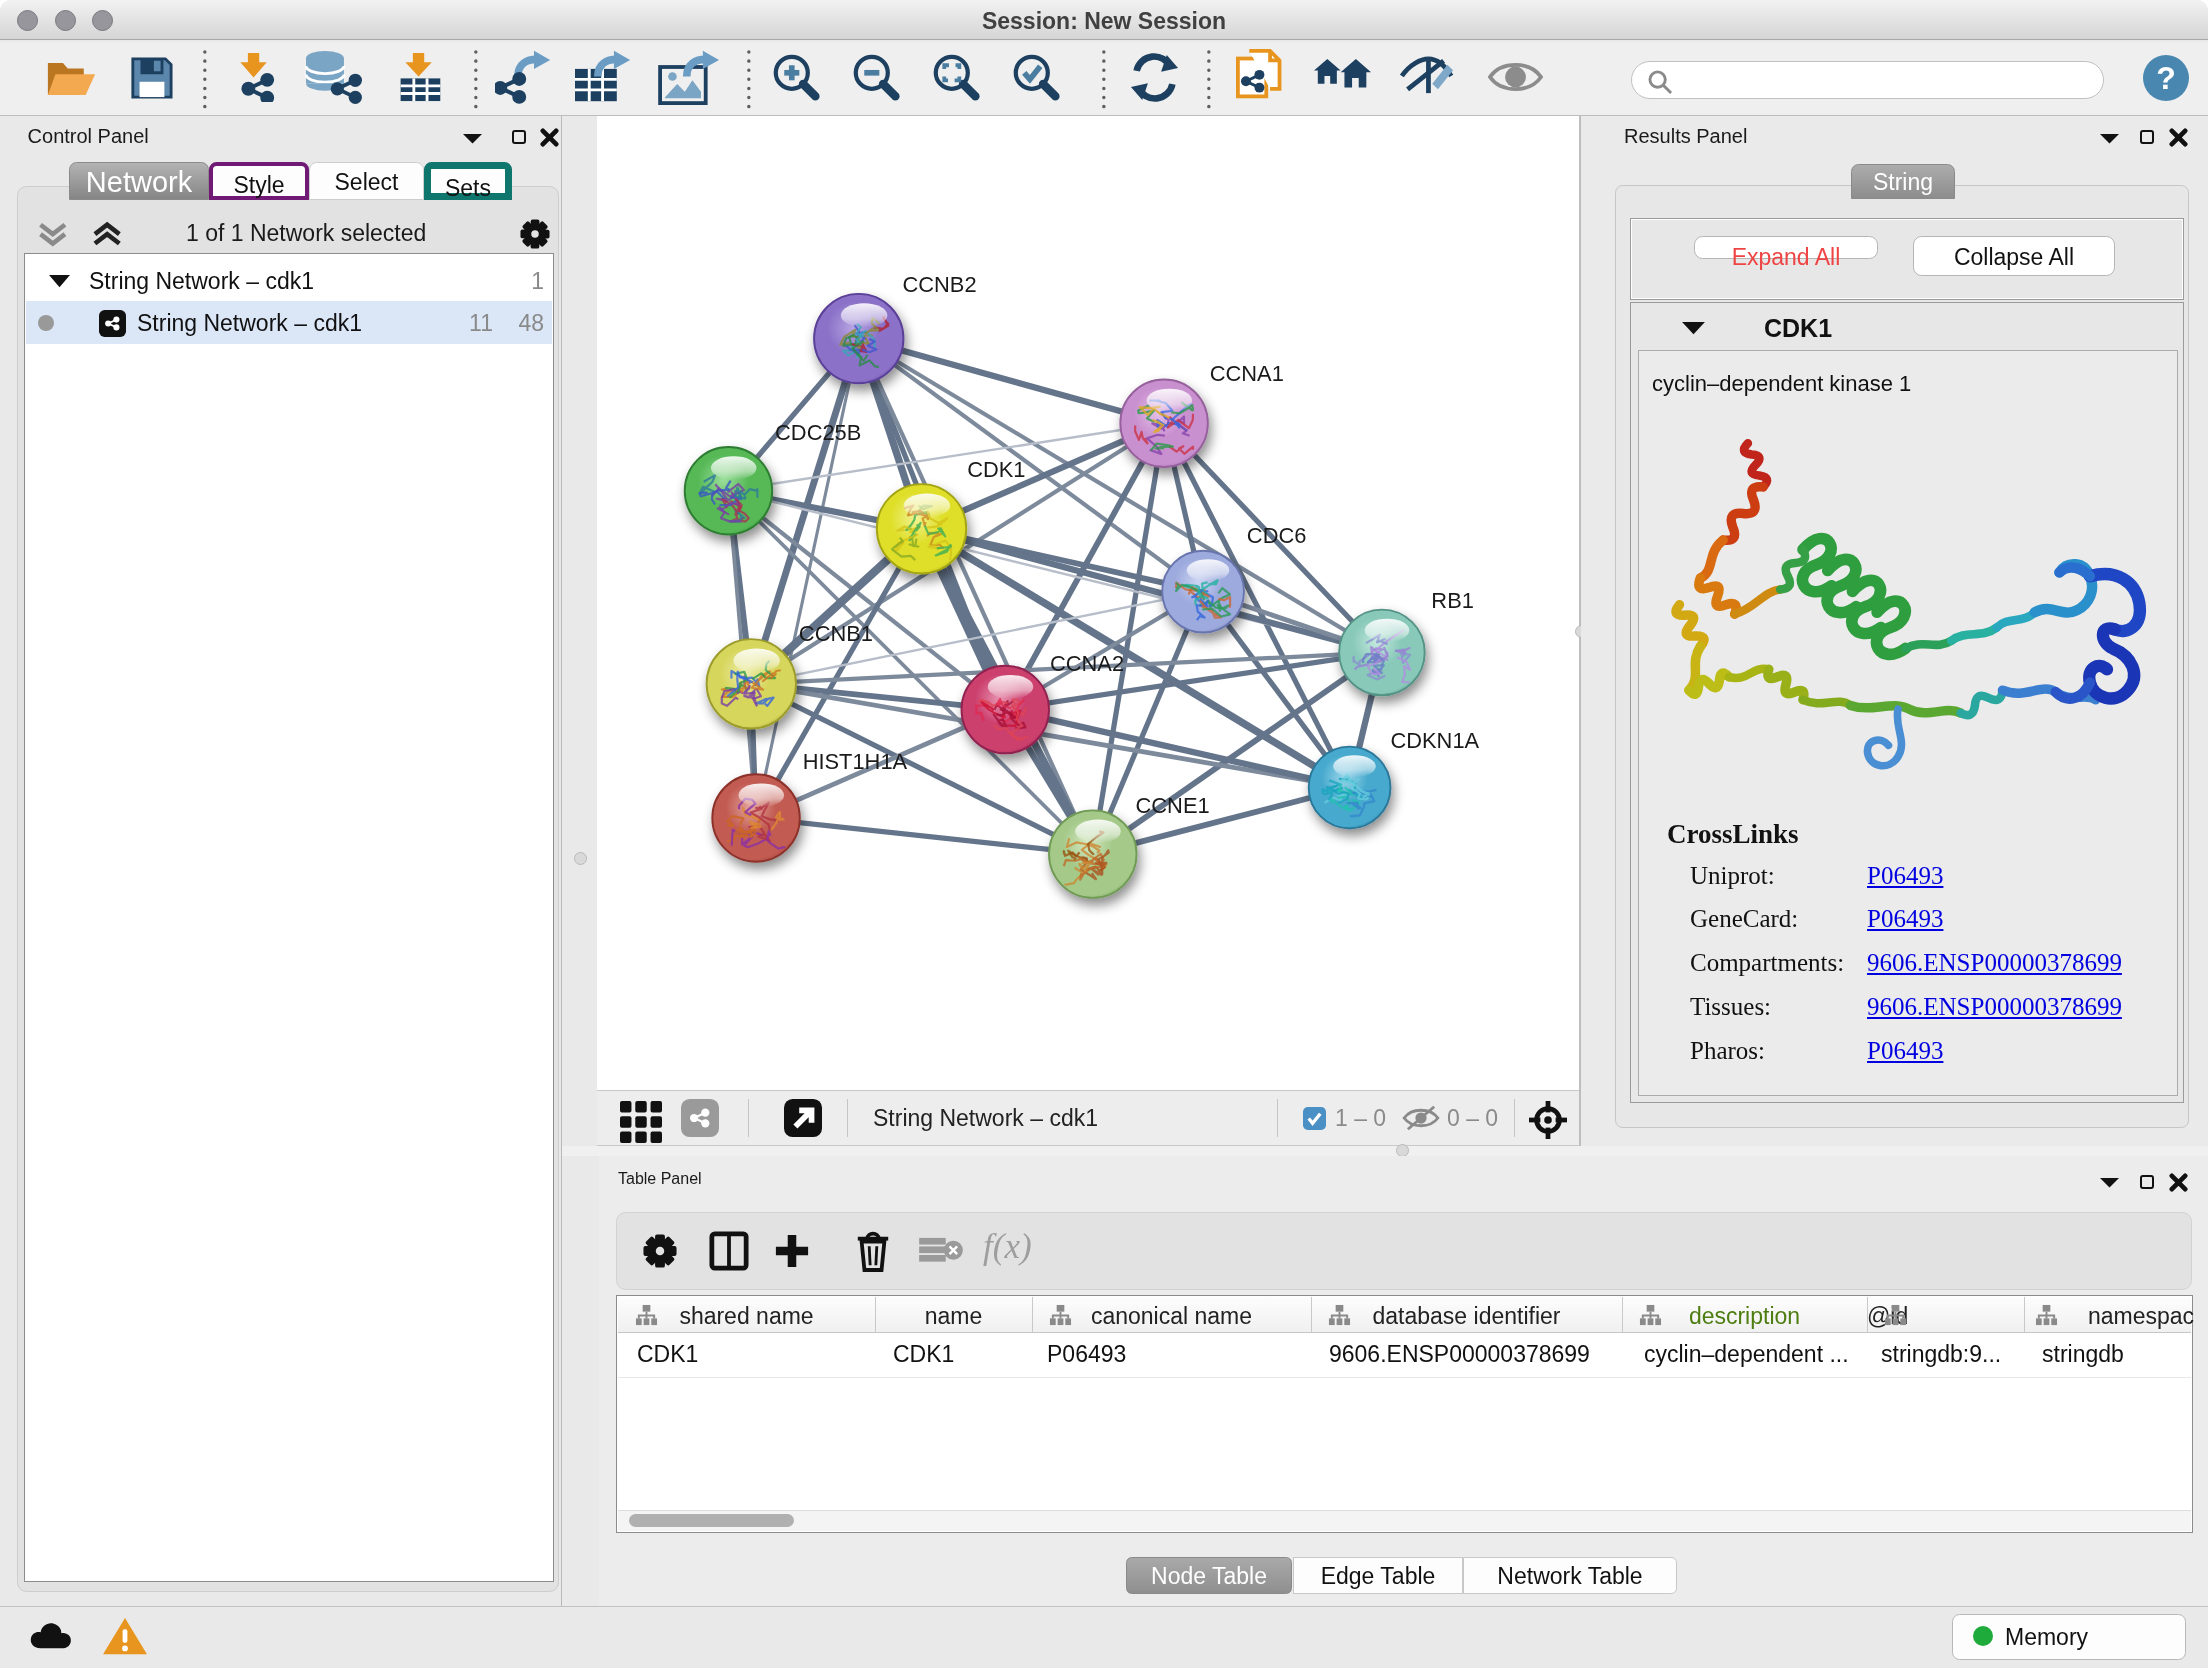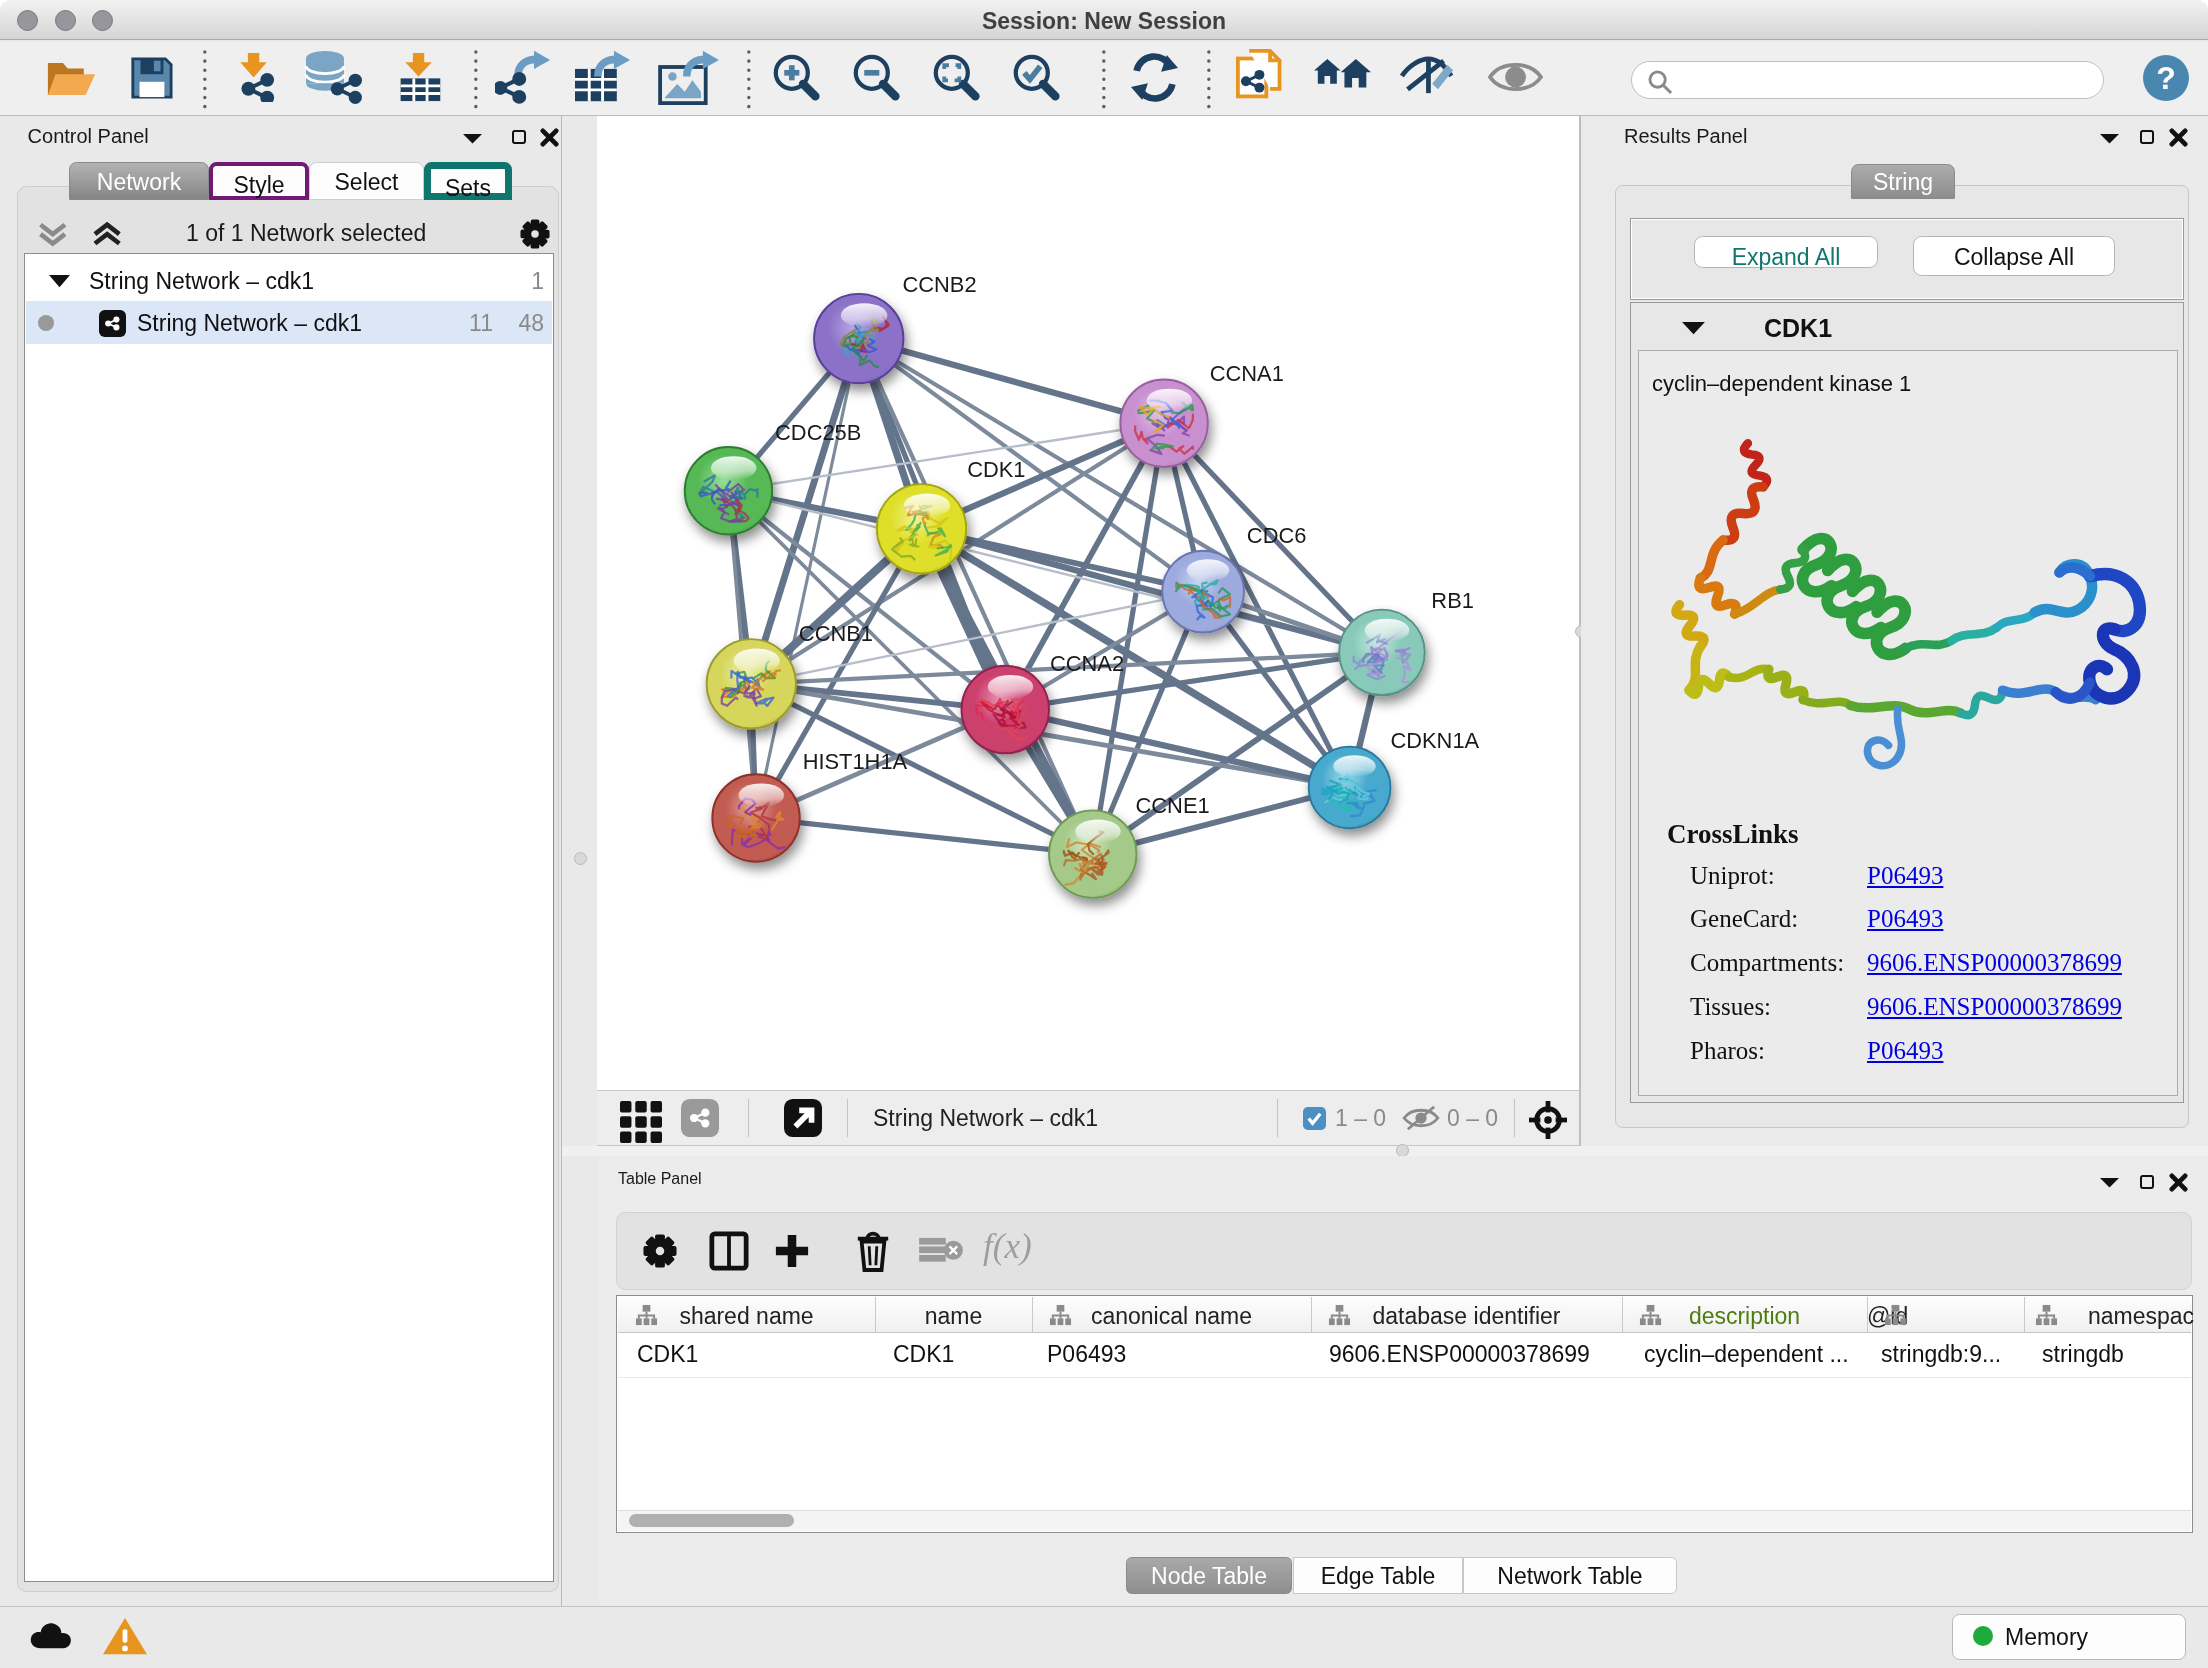--- a/index.html
+++ b/index.html
@@ -554,21 +554,21 @@
 <div style="position:absolute;left:0;top:116px;width:562px;height:1490px;background:#e9e9e9;border-right:1.9px solid #b9b9b9"></div>
     <div style="position:absolute;left:27.6px;top:125px;font-size:20px;color:#1a1a1a">Control Panel</div>
     <svg style="position:absolute;left:463px;top:133px" width="19" height="11.4" viewBox="0 0 20 12">
       <path d="M0 1 L20 1 L10.0 11 Z" fill="#111"></path>
     </svg>
     <div style="position:absolute;left:512px;top:130px;width:14.3px;height:14.3px;border:2.9px solid #111;border-radius:2.9px"></div>
     <svg style="position:absolute;left:540px;top:128px" width="19" height="19" viewBox="0 0 20 20">
       <path d="M3 3 L17 17 M17 3 L3 17" stroke="#111" stroke-width="5" stroke-linecap="round"></path>
     </svg>
     <div style="position:absolute;left:17px;top:186px;width:542px;height:1406px;background:#e2e2e2;border:1px solid #cdcdcd;border-radius:9.5px"></div>
-    <div style="position:absolute;left:69px;top:162px;width:140px;height:38px;background:linear-gradient(#b3b3b3,#858585);border:1px solid #8a8a8a;border-radius:7.6px 7.6px 0 0;color:#fff;font-size:23px;text-align:center;line-height:38px">Network</div>
+    <div style="position:absolute;left:69px;top:162px;width:140px;height:38px;background:linear-gradient(#b3b3b3,#858585);border:1px solid #8a8a8a;border-radius:7.6px 7.6px 0 0;color:#fff;font-size:29px;text-align:center;line-height:38px">Network</div>
     <div style="position:absolute;left:209px;top:162px;width:100px;height:38px;background:#fdfdfd;border:4px solid #701a75;border-radius:7.6px 7.6px 0 0;color:#111;font-size:23px;text-align:center;line-height:38px">Style</div>
     <div style="position:absolute;left:309px;top:162px;width:115px;height:38px;background:#fdfdfd;border:1px solid #cdcdcd;border-radius:7.6px 7.6px 0 0;color:#111;font-size:23px;text-align:center;line-height:38px">Select</div>
     <div style="position:absolute;left:424px;top:162px;width:88px;height:38px;background:#fdfdfd;border:7px solid #0f766e;border-radius:7.6px 7.6px 0 0;color:#111;font-size:23px;text-align:center;line-height:38px">Sets</div>
     <div style="position:absolute;left:186px;top:220px;font-size:23px;color:#1a1a1a">1 of 1 Network selected</div>
     <svg style="position:absolute;left:37px;top:221px" width="114" height="30" viewBox="0 0 120 32">
 <g fill="none" stroke="#8a8a8a" stroke-width="5">
         <path d="M3 4 L16 14 L29 4"></path>
         <path d="M3 14 L16 24 L29 14"></path>
       </g>
 <g fill="none" stroke="#222" stroke-width="5">
@@ -664,21 +664,21 @@
     <svg style="position:absolute;left:2100px;top:133px" width="19" height="11.4" viewBox="0 0 20 12">
       <path d="M0 1 L20 1 L10.0 11 Z" fill="#111"></path>
     </svg>
     <div style="position:absolute;left:2140px;top:130px;width:14.3px;height:14.3px;border:2.9px solid #111;border-radius:2.9px"></div>
     <svg style="position:absolute;left:2169px;top:128px" width="19" height="19" viewBox="0 0 20 20">
       <path d="M3 3 L17 17 M17 3 L3 17" stroke="#111" stroke-width="5" stroke-linecap="round"></path>
     </svg>
     <div style="position:absolute;left:1615px;top:185px;width:574px;height:943px;background:#e7e7e7;border:1px solid #c6c6c6;border-radius:7.6px"></div>
     <div style="position:absolute;left:1851px;top:164px;width:104px;height:35px;background:linear-gradient(#acacac,#8d8d8d);border:1px solid #8a8a8a;border-radius:7.6px 7.6px 0 0;color:#fff;font-size:23px;text-align:center;line-height:35px">String</div>
     <div style="position:absolute;left:1630px;top:218px;width:554px;height:82px;border:1px solid #9a9a9a;box-shadow:inset 0 0 0 1px #fff"></div>
-    <div style="position:absolute;left:1694px;top:236px;width:184px;height:32px;background:#fff;border:1px solid #b5b5b5;border-radius:8.6px;font-size:23px;color:#0f766e;text-align:center;line-height:40px">Expand All</div>
+    <div style="position:absolute;left:1694px;top:236px;width:184px;height:23px;background:#fff;border:1px solid #b5b5b5;border-radius:8.6px;font-size:23px;color:#ef4444;text-align:center;line-height:40px">Expand All</div>
     <div style="position:absolute;left:1913px;top:236px;width:202px;height:40px;background:#fff;border:1px solid #b5b5b5;border-radius:8.6px;font-size:23px;color:#111;text-align:center;line-height:40px">Collapse All</div>
     <div style="position:absolute;left:1630px;top:302px;width:554px;height:801px;border:1px solid #9a9a9a;background:#e7e7e7"></div>
     <svg style="position:absolute;left:1682px;top:321px" width="23" height="14.3" viewBox="0 0 24 15">
       <path d="M0 1 L24 1 L12.0 14 Z" fill="#111"></path>
     </svg>
     <div style="position:absolute;left:1764px;top:314px;font-size:25px;font-weight:bold;color:#111">CDK1</div>
     <div style="position:absolute;left:1638px;top:350px;width:540px;height:746px;border:1px solid #ababab;background:#ebebeb"></div>
     <div style="position:absolute;left:1652px;top:371px;font-size:22px;color:#111">cyclin–dependent kinase 1</div>
     <svg style="position:absolute;left:1660px;top:428px" width="495" height="342" viewBox="0 0 520 360">
       <path d="M108,62 Q118,52 104,50 Q90,49 100,39 Q110,29 96,28 Q82,26 92,16" fill="none" stroke="#c0241a" stroke-width="9" stroke-linecap="round"></path>

